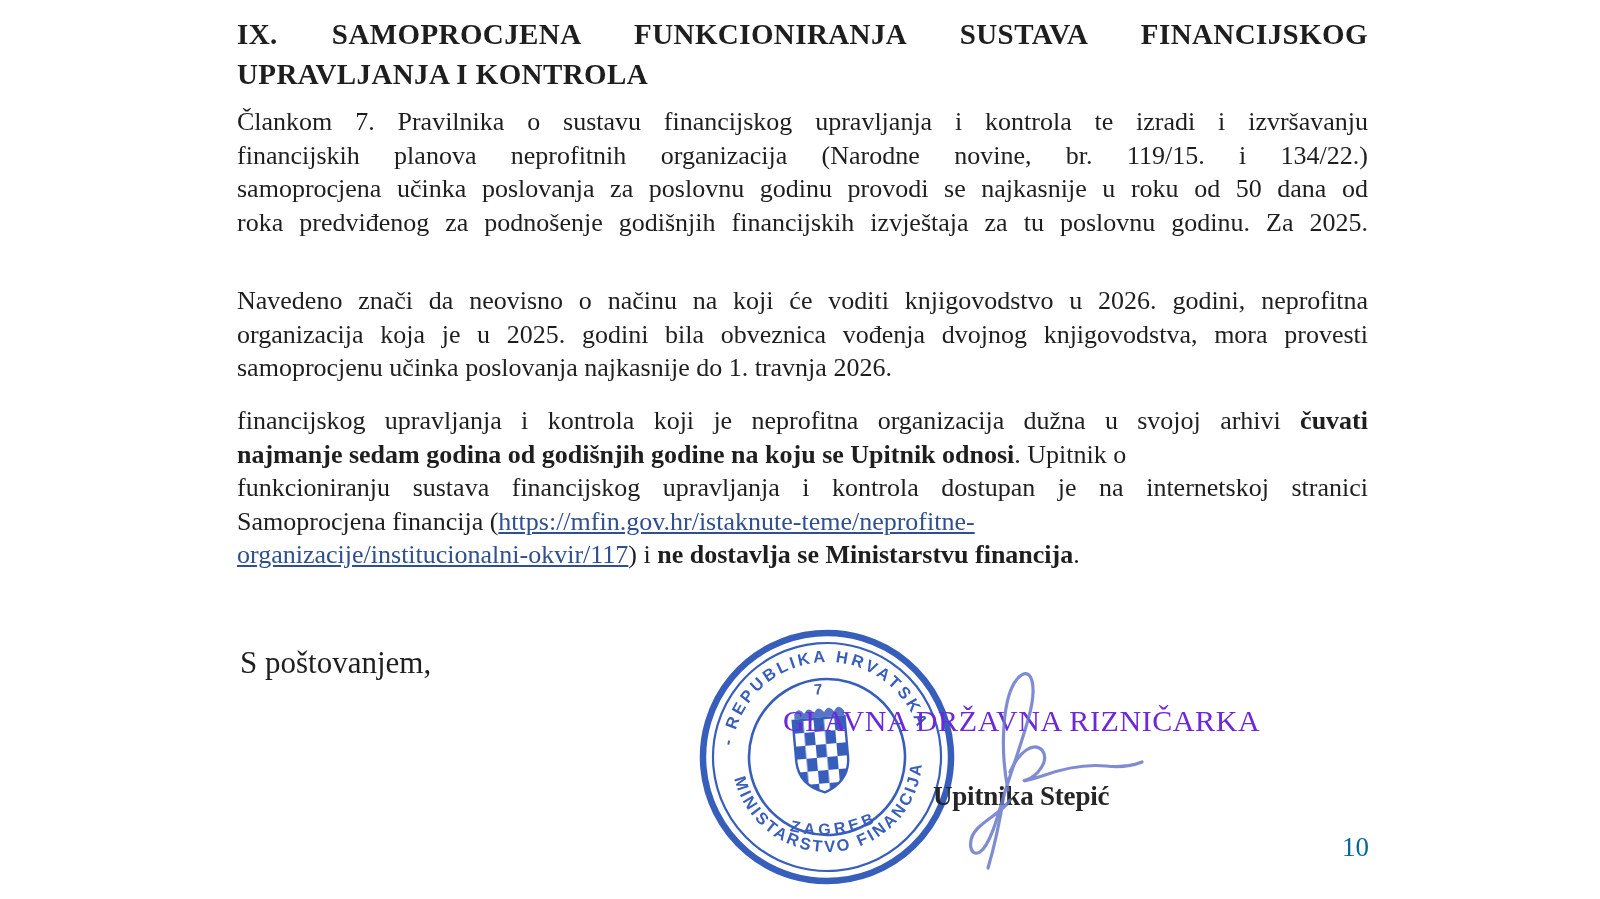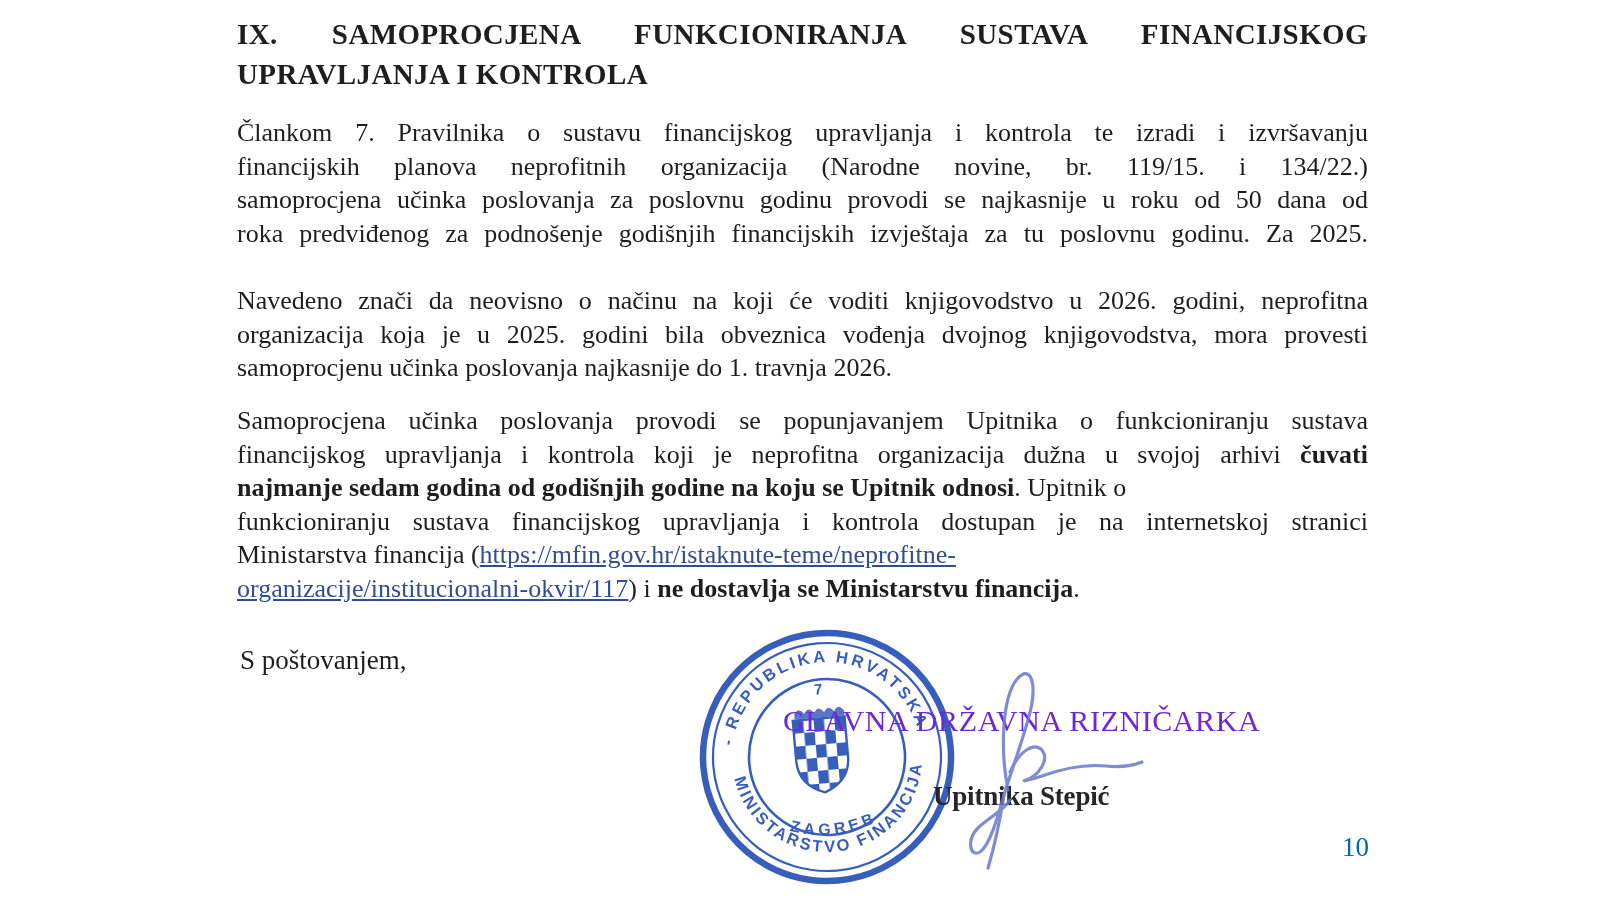--- a/index.html
+++ b/index.html
@@ -14,28 +14,28 @@
     position:relative;
     width:1600px;height:899px;
     background:var(--paper-white);
     font-family:"Liberation Serif", serif;
     color:var(--text-black);
     overflow:hidden;
   }
   .textcol{position:absolute;left:237px;width:1131px;}
   .heading{top:14px;font-weight:bold;font-size:29px;line-height:40px;letter-spacing:0.4px;}
   .para{font-size:26px;line-height:33.5px;}
-  .p1{top:116px;}
+  .p1{top:105px;}
   .p2{top:284px;}
   .p3{top:404px;}
   .line{text-align:left;white-space:normal;}
   .line.j{text-align:justify;text-align-last:justify;}
   .b{font-weight:bold;}
   .lnk{color:var(--link-blue);text-decoration:underline;cursor:pointer;}
-  .closing{position:absolute;left:240px;top:645px;font-size:27px;}
+  .closing{position:absolute;left:240px;top:645px;font-size:31px;}
   .signer-title{
     position:absolute;left:783px;top:704px;
     font-size:30px;font-weight:normal;letter-spacing:0.6px;
     color:#6d28d9;z-index:3;white-space:nowrap;
   }
   .signer-name{
     position:absolute;left:933px;top:781px;
     font-size:27px;font-weight:bold;letter-spacing:-0.2px;
     color:#262626;z-index:3;white-space:nowrap;
   }
@@ -61,25 +61,24 @@
     <div class="line j"><span>roka predviđenog za podnošenje godišnjih financijskih izvještaja za tu poslovnu godinu. Za 2025.</span></div>
   </div>
 
   <div class="textcol para p2">
     <div class="line j"><span>Navedeno znači da neovisno o načinu na koji će voditi knjigovodstvo u 2026. godini, neprofitna</span></div>
     <div class="line j"><span>organizacija koja je u 2025. godini bila obveznica vođenja dvojnog knjigovodstva, mora provesti</span></div>
     <div class="line"><span>samoprocjenu učinka poslovanja najkasnije do 1. travnja 2026.</span></div>
   </div>
 
   <div class="textcol para p3">
-    <div class="line j"><span>Samoprocjena učinka poslovanja provodi se popunjavanjem Upitnika o funkcioniranju sustava</span></div>
     <div class="line j"><span>financijskog upravljanja i kontrola koji je neprofitna organizacija dužna u svojoj arhivi </span><span class="b">čuvati</span></div>
     <div class="line"><span class="b">najmanje sedam godina od godišnjih godine na koju se Upitnik odnosi</span><span>. Upitnik o</span></div>
     <div class="line j"><span>funkcioniranju sustava financijskog upravljanja i kontrola dostupan je na internetskoj stranici</span></div>
-    <div class="line"><span>Ministarstva financija (</span><a class="lnk">https://mfin.gov.hr/istaknute-teme/neprofitne-</a></div>
+    <div class="line"><span>Samoprocjena financija (</span><a class="lnk">https://mfin.gov.hr/istaknute-teme/neprofitne-</a></div>
     <div class="line"><a class="lnk">organizacije/institucionalni-okvir/117</a><span>) i </span><span class="b">ne dostavlja se Ministarstvu financija</span><span>.</span></div>
   </div>
 
   <div class="closing">S poštovanjem,</div>
 
   <svg class="stamp" viewBox="0 0 270 270" xmlns="http://www.w3.org/2000/svg">
     <defs>
       <path id="arcTop" d="M 40 135 A 95 95 0 1 1 230 135" fill="none"></path>
       <path id="arcBottom" d="M 40 135 A 95 95 0 1 0 230 135" fill="none"></path>
       <path id="arcZagreb" d="M 88 204 Q 135 222 184 202" fill="none"></path>

